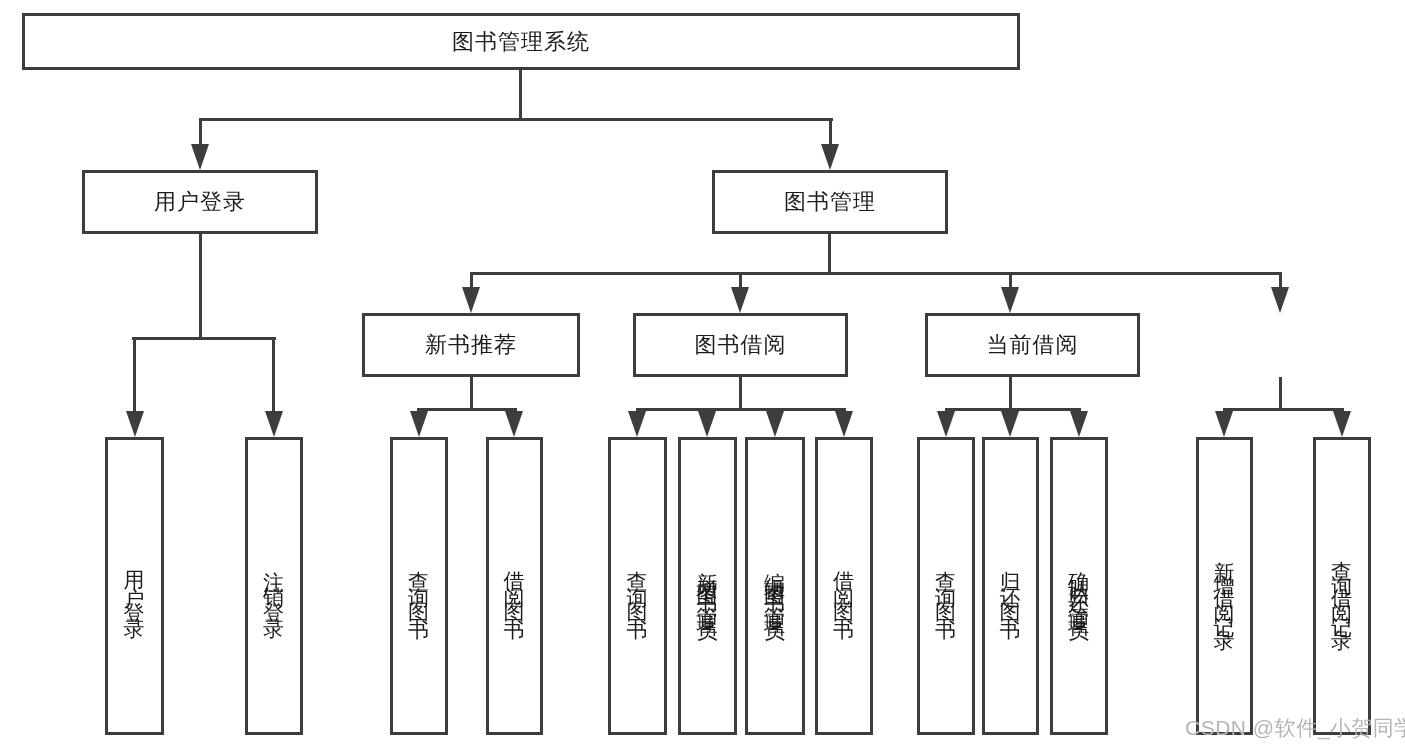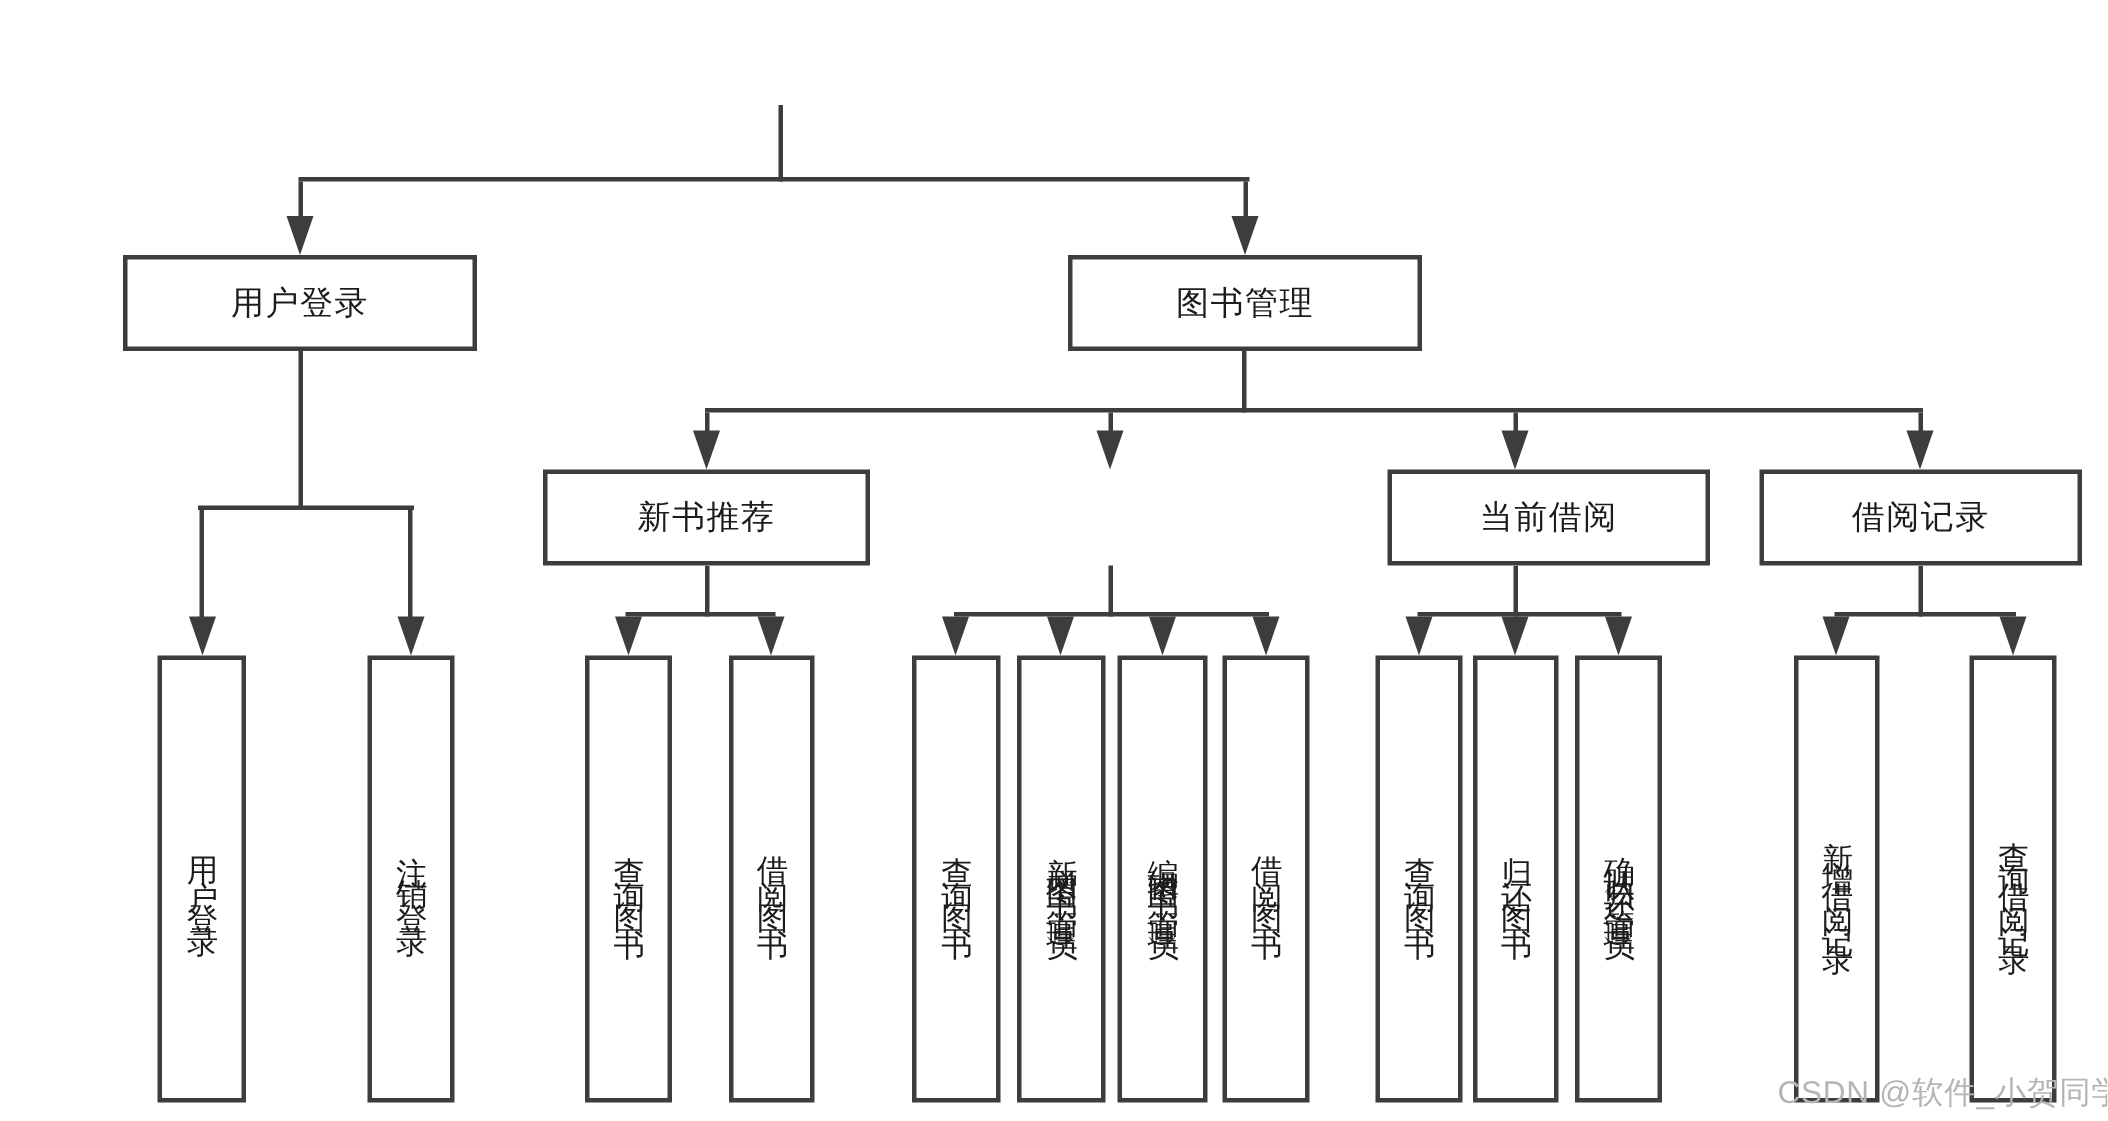--- a/index.html
+++ b/index.html
@@ -77,36 +77,39 @@
   <div class="line" style="left:945px;top:408px;width:136px;height:3px"></div>
   <div class="arrow" style="left:937px;top:411px"></div>
   <div class="arrow" style="left:1001px;top:411px"></div>
   <div class="arrow" style="left:1070px;top:411px"></div>
 
   <div class="line" style="left:1279px;top:377px;width:3px;height:34px"></div>
   <div class="line" style="left:1223px;top:408px;width:121px;height:3px"></div>
   <div class="arrow" style="left:1215px;top:411px"></div>
   <div class="arrow" style="left:1333px;top:411px"></div>
 
+  <div class="box hbox" style="left:22px;top:13px;width:998px;height:57px">
+    <span class="lbl">图书管理系统</span>
+  </div>
 
   <div class="box hbox" style="left:82px;top:170px;width:236px;height:64px">
     <span class="lbl">用户登录</span>
   </div>
   <div class="box hbox" style="left:712px;top:170px;width:236px;height:64px">
     <span class="lbl">图书管理</span>
   </div>
 
   <div class="box hbox" style="left:362px;top:313px;width:218px;height:64px">
     <span class="lbl">新书推荐</span>
   </div>
+  <div class="box hbox" style="left:633px;top:313px;width:215px;height:64px">
+    <span class="lbl">图书借阅</span>
+  </div>
   <div class="box hbox" style="left:925px;top:313px;width:215px;height:64px">
     <span class="lbl">当前借阅</span>
-  </div>
-  <div class="box hbox" style="left:1173px;top:313px;width:215px;height:64px">
-    <span class="lbl">借阅记录</span>
   </div>
 
   <div class="box vbox" style="left:105px;top:437px;width:59px;height:298px">
     <span class="lbl">用户登录</span>
   </div>
   <div class="box vbox" style="left:245px;top:437px;width:58px;height:298px">
     <span class="lbl">注销登录</span>
   </div>
 
   <div class="box vbox" style="left:390px;top:437px;width:58px;height:298px">

